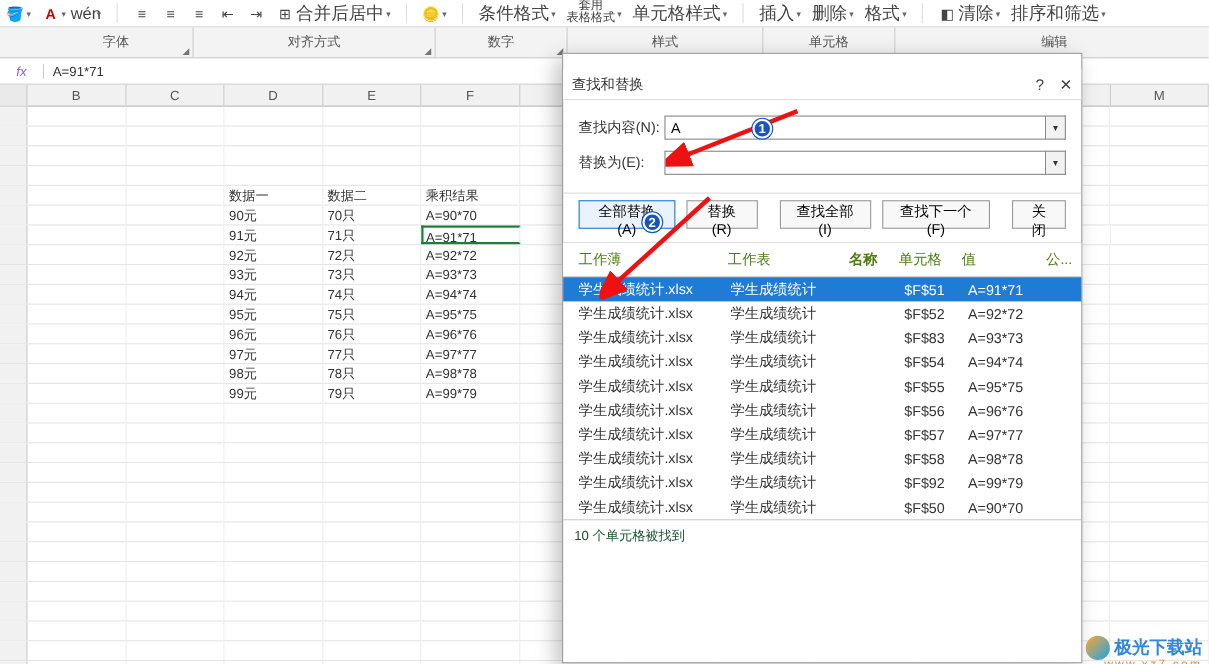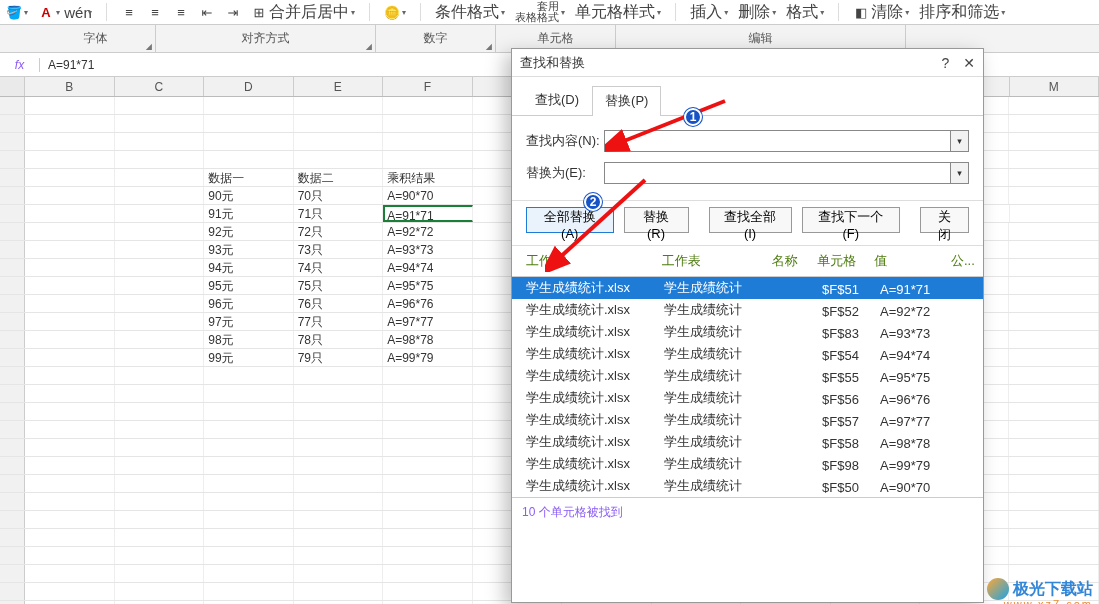--- a/index.html
+++ b/index.html
@@ -9,39 +9,39 @@
   .ribbon { height:25px; background:#fff; display:flex; align-items:center; border-bottom:1px solid #ccc; padding:0 6px; gap:10px; }
   .rbn-item { display:flex; align-items:center; gap:2px; color:#444; }
   .rbn-ico { width:16px; height:16px; display:inline-flex; align-items:center; justify-content:center; font-size:13px; }
   .caret { font-size:8px; color:#666; }
   .rbn-sep { width:1px; height:18px; background:#ddd; margin:0 4px; }
   .rbn-txt { font-size:16px; }
 
   .groups { height:28px; background:#f3f3f3; display:flex; border-bottom:1px solid #ccc; }
   .group { flex:none; border-right:1px solid #ccc; display:flex; align-items:center; justify-content:center; font-size:12px; color:#555; position:relative;}
   .group .arrow { position:absolute; right:3px; bottom:1px; font-size:8px; color:#777;}
-  .g-font{width:156px;padding-left:36px;} .g-align{width:220px;} .g-num{width:120px;} .g-style{width:178px;} .g-cell{width:120px;} .g-edit{width:290px;}
+  .g-font{width:176px;padding-left:36px;} .g-align{width:220px;} .g-num{width:120px;} .g-style{width:178px;} .g-cell{width:120px;} .g-edit{width:290px;}
 
   .fbar { height:24px; border-bottom:1px solid #ccc; display:flex; align-items:center; }
   .fbar .fx { width:40px; text-align:center; font-style:italic; color:#8b5cf6; border-right:1px solid #ccc;}
   .fbar .formula { padding:0 8px; color:#333;}
 
   .grid-wrap { position:relative; height:527px; overflow:hidden;}
   .col-heads { display:flex; height:20px; background:#f1f1f1; border-bottom:1px solid #bbb;}
   .col-heads div { width:93px; border-right:1px solid #ccc; text-align:center; line-height:20px; color:#555;}
   .col-heads .rowh { width:26px; background:#eaeaea;}
   .rows { }
   .row { display:flex; height:18px; border-bottom:1px solid #e5e5e5;}
   .row .cell { width:93px; border-right:1px solid #eee; padding:0 4px; line-height:18px; white-space:nowrap; overflow:hidden;}
   .row .rh { width:26px; background:#f1f1f1; border-right:1px solid #ccc; text-align:center; color:#555;}
   .sel-cell { border:2px solid #1a7f37; padding:0 2px !important; line-height:14px;}
 
   
   .dialog { position:absolute; left:511px; top:48px; width:473px; height:555px; background:#fff; border:1px solid #999; box-shadow:-6px 6px 18px rgba(0,0,0,.25);}
-  .dlg-title { height:28px; display:flex; align-items:center; justify-content:space-between; padding:0 8px; background:#fff; border-bottom:1px solid #ddd;}
+  .dlg-title { height:28px; display:flex; align-items:center; justify-content:space-between; padding:0 8px; background:#fff; border-bottom:1px solid #ddd;margin-top:14px;}
   .dlg-title .t { font-size:13px;}
   .dlg-title .ctrls { display:flex; gap:14px; font-size:14px; color:#444;}
   .tabs { display:flex; padding:8px 10px 0 10px; gap:0; border-bottom:1px solid #ccc;}
   .tab { padding:5px 12px 6px; border:1px solid transparent; border-bottom:none; font-size:13px; cursor:pointer;}
   .tab.active { border-color:#ccc; background:#fff; position:relative; top:1px;}
   .form { padding:14px 14px 6px 14px;}
   .frow { display:flex; align-items:center; margin-bottom:10px; }
   .frow label { width:78px; font-size:13px;}
   .frow .inwrap { flex:1; display:flex;}
   .frow input { flex:1; height:22px; border:1px solid #888; padding:0 5px; font-size:13px; background:#fff;}
@@ -49,25 +49,25 @@
   .opts { text-align:right; padding:0 14px 10px;}
   .opts button { height:24px; padding:0 8px; background:#f8f8f8; border:1px solid #999; font-size:12px;}
   .btnrow { display:flex; gap:10px; padding:6px 14px 12px; justify-content:flex-start; border-top:1px solid #ddd; border-bottom:1px solid #ddd;}
   .btnrow button { height:26px; padding:0 12px; background:#f8f8f8; border:1px solid #999; font-size:13px; cursor:pointer;}
   .btnrow button.primary { border:1px solid #1e7bd6; background:#eaf2fb;}
   .btnrow .spacer{flex:1;}
 
   .results { font-size:13px;}
   .res-head { display:flex; padding:4px 10px; border-bottom:1px solid #ccc; font-weight:400; color:#4d7c0f; background:#fff;}
   .res-head div, .res-row div { padding:2px 4px;}
-  .c-wb{width:138px;} .c-ws{width:112px;} .c-nm{width:46px;} .c-cl{width:58px;} .c-vl{width:78px;} .c-fm{width:26px;}
+  .c-wb{width:138px;} .c-ws{width:112px;} .c-nm{width:46px;font-weight:bold;} .c-cl{width:58px;} .c-vl{width:78px;} .c-fm{width:26px;}
   .res-body{}
-  .res-row { display:flex; padding:0 10px; height:22px; align-items:flex-end;}
+  .res-row { display:flex; padding:0 10px; height:22px; align-items:center;}
   .res-row.sel { background:#1e7bd6; color:#fff;}
-  .status { border-top:1px solid #ccc; padding:6px 10px; font-size:12px; color:#8b5cf6;}
+  .status { border-top:1px solid #ccc; padding:6px 10px; font-size:12px; color:#14532d;}
 
   .badge { position:absolute; width:18px; height:18px; border-radius:50%; background:#1653c6; color:#fff; font-size:12px; display:flex; align-items:center; justify-content:center; font-weight:bold; border:2px solid #fff; box-shadow:0 0 0 1px #1653c6;}
   .arrow-svg { position:absolute; pointer-events:none;}
 
   .watermark { position:absolute; right:6px; bottom:4px; font-size:16px; color:#3186d8; font-weight:bold; display:flex; align-items:center; gap:4px;}
   .watermark .sub { position:absolute; right:0; top:20px; font-size:11px; color:#f08a2b; letter-spacing:2px; font-weight:normal;}
   .wm-ico { width:22px; height:22px; border-radius:50%; background:linear-gradient(135deg,#ffa733,#1aa3e8); display:inline-block;}
 </style>
 </head>
 <body>
@@ -110,21 +110,21 @@
   <span class="rbn-item">
       <span class="rbn-ico">🪙</span>
       <span class="caret">▾</span>
     </span>
   <span class="rbn-sep"></span>
   <span class="rbn-item">
       <span class="rbn-txt">条件格式</span>
       <span class="caret">▾</span>
     </span>
   <span class="rbn-item">
-      <span class="rbn-txt" style="white-space:pre; text-align:right; line-height:11px; font-size:11px;">套用
+      <span class="rbn-txt" style="white-space:pre; text-align:center; line-height:11px; font-size:11px;font-family:Liberation Mono, monospace;">套用
 表格格式</span>
       <span class="caret">▾</span>
     </span>
   <span class="rbn-item">
       <span class="rbn-txt">单元格样式</span>
       <span class="caret">▾</span>
     </span>
   <span class="rbn-sep"></span>
   <span class="rbn-item">
       <span class="rbn-txt">插入</span>
@@ -155,20 +155,23 @@
       <span>字体</span>
       <span class="arrow">◢</span>
     </div>
   <div class="group g-align">
       <span>对齐方式</span>
       <span class="arrow">◢</span>
     </div>
   <div class="group g-num">
       <span>数字</span>
       <span class="arrow">◢</span>
+    </div>
+  <div class="group g-style">
+      <span>样式</span>
     </div>
   <div class="group g-cell">
       <span>单元格</span>
     </div>
   <div class="group g-edit">
       <span>编辑</span>
     </div>
 </div>
 
 <div class="fbar">
@@ -631,24 +634,20 @@
     </div>
 </div>
 
 <div class="dialog">
   <div class="dlg-title">
     <span class="t">查找和替换</span>
     <span class="ctrls">
       <span>?</span>
       <span>✕</span>
     </span>
-  </div>
-  <div class="tabs">
-    <div class="tab">查找(D)</div>
-    <div class="tab active">替换(P)</div>
   </div>
   <div class="form">
     <div class="frow">
       <label>查找内容(N):</label>
       <div class="inwrap">
         <input value="A" style="">
         <div class="dd">▾</div>
       </div>
     </div>
     <div class="frow">
@@ -731,21 +730,21 @@
           <div class="c-wb">学生成绩统计.xlsx</div>
           <div class="c-ws">学生成绩统计</div>
           <div class="c-nm"></div>
           <div class="c-cl">$F$58</div>
           <div class="c-vl">A=98*78</div>
         </div>
         <div class="res-row">
           <div class="c-wb">学生成绩统计.xlsx</div>
           <div class="c-ws">学生成绩统计</div>
           <div class="c-nm"></div>
-          <div class="c-cl">$F$98</div>
+          <div class="c-cl">$F$92</div>
           <div class="c-vl">A=99*79</div>
         </div>
         <div class="res-row">
           <div class="c-wb">学生成绩统计.xlsx</div>
           <div class="c-ws">学生成绩统计</div>
           <div class="c-nm"></div>
           <div class="c-cl">$F$50</div>
           <div class="c-vl">A=90*70</div>
         </div>
       </div>

